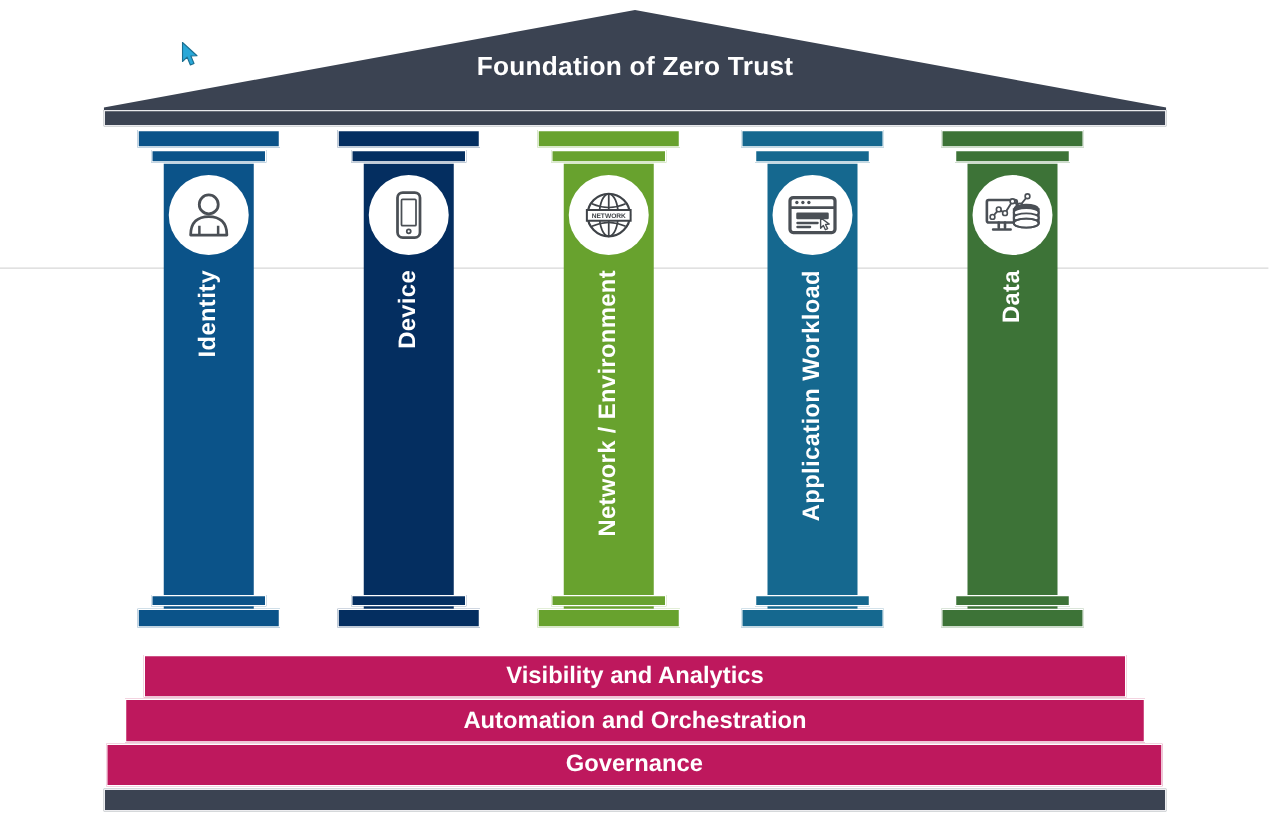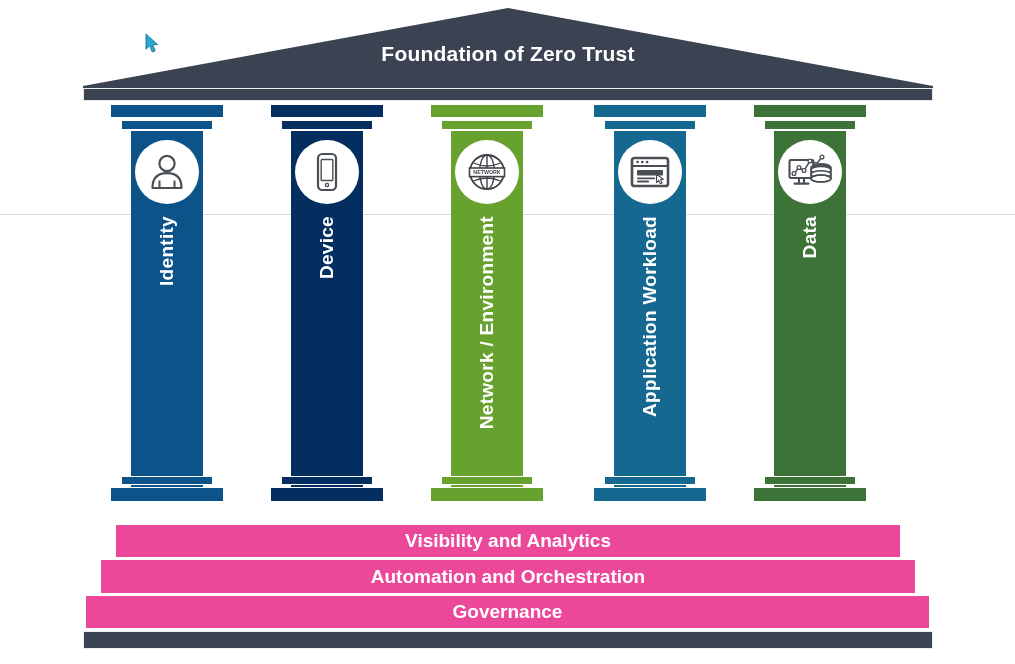--- a/index.html
+++ b/index.html
@@ -161,21 +161,21 @@
     font-size: 19px;
     font-weight: bold;
     white-space: nowrap;
     letter-spacing: 0.3px;
     padding-top: 2px;
   }
 
   
   .step {
     position: absolute;
-    background: #ec4899;
+    background: #be185d;
     border: 1px solid #ffffff;
     box-sizing: border-box;
     display: flex;
     align-items: center;
     justify-content: center;
     color: #ffffff;
     font-size: 19px;
     font-weight: bold;
     z-index: 3;
     white-space: nowrap;

